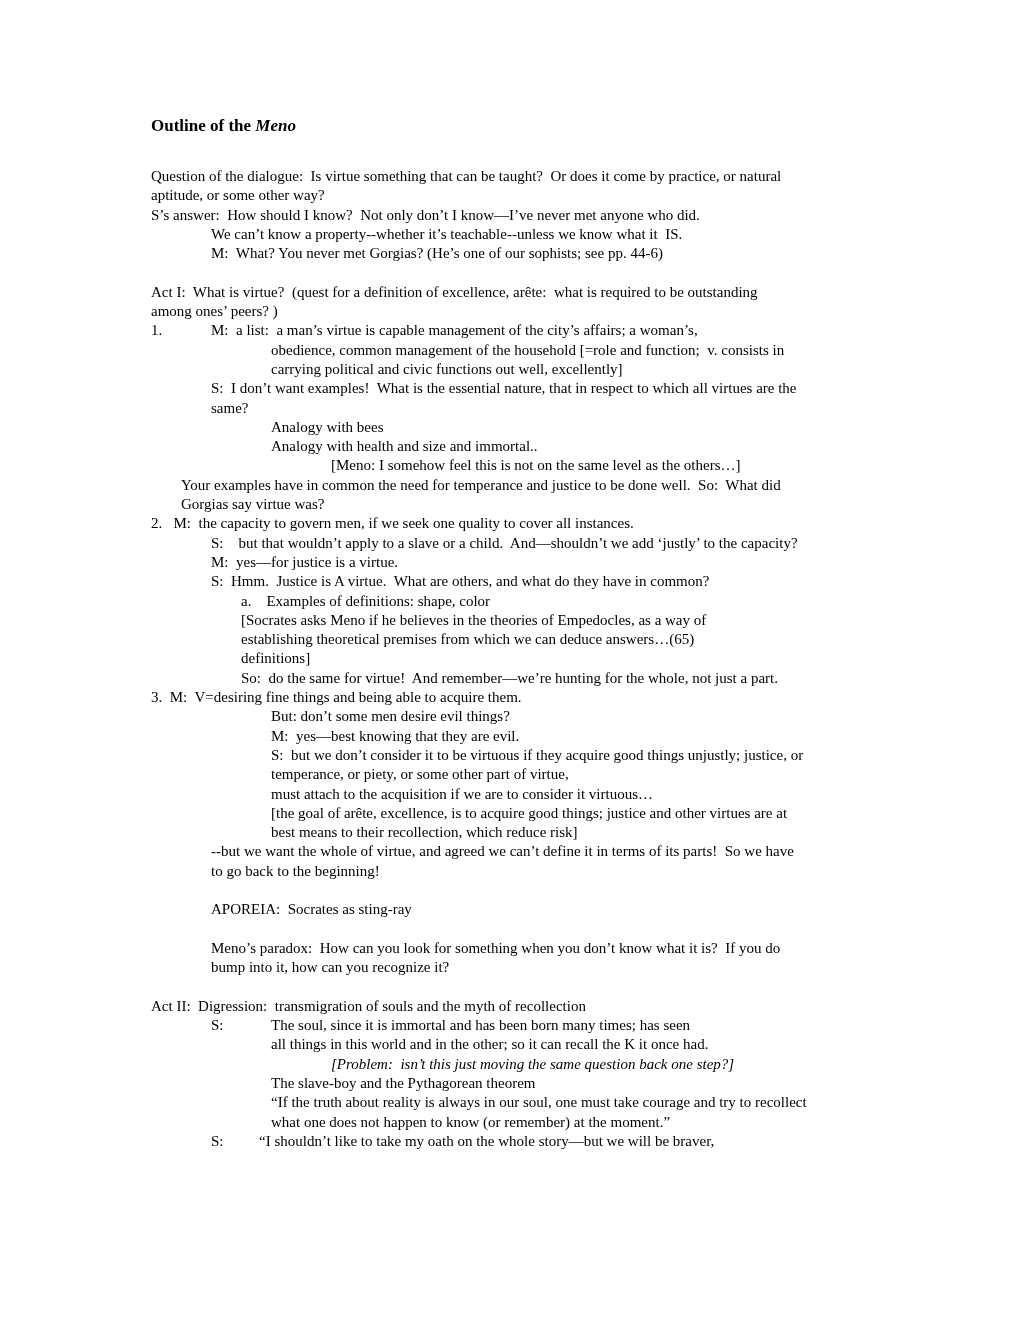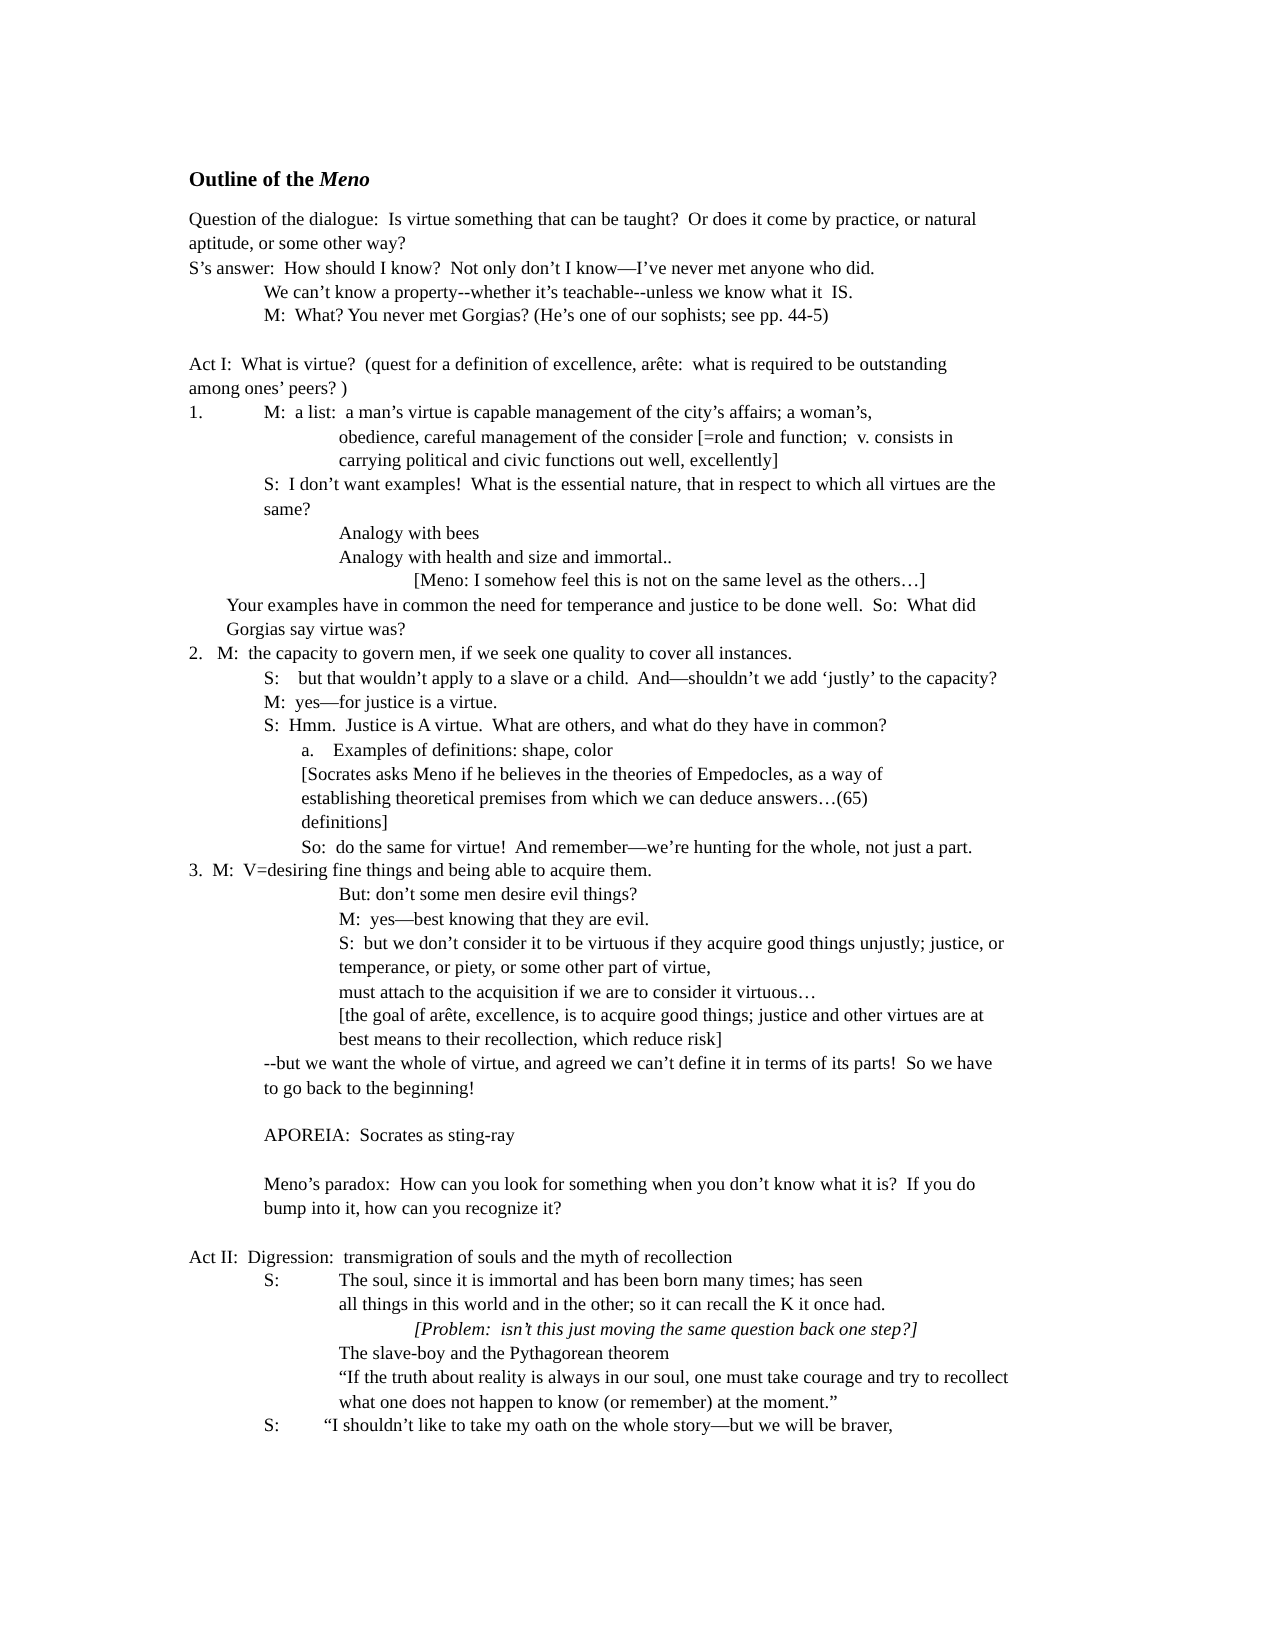--- a/index.html
+++ b/index.html
@@ -8,21 +8,21 @@
     width: 1020px;
     height: 1320px;
     background: #ffffff;
     font-family: "Liberation Serif", "DejaVu Serif", serif;
     color: #000000;
     overflow: hidden;
   }
   .doc-title {
     position: absolute;
     left: 151px;
-    top: 134px;
+    top: 116px;
     font-size: 17px;
     font-weight: bold;
     white-space: pre;
   }
   .doc-title .em { font-style: italic; }
   .doc-body {
     position: absolute;
     left: 151px;
     top: 167px;
     width: 760px;
@@ -40,26 +40,26 @@
 </head>
 <body>
 
 <div class="page">
   <div class="doc-title"><span>Outline of the </span><span class="em">Meno</span></div>
   <div class="doc-body">
       <div class="line"><span class="seg">Question of the dialogue:  Is virtue something that can be taught?  Or does it come by practice, or natural</span></div>
       <div class="line"><span class="seg">aptitude, or some other way?</span></div>
       <div class="line"><span class="seg">S’s answer:  How should I know?  Not only don’t I know—I’ve never met anyone who did.</span></div>
       <div class="line" style="padding-left: 60px;"><span class="seg">We can’t know a property--whether it’s teachable--unless we know what it  IS.</span></div>
-      <div class="line" style="padding-left: 60px;"><span class="seg">M:  What? You never met Gorgias? (He’s one of our sophists; see pp. 44-5)</span></div>
+      <div class="line" style="padding-left: 60px;"><span class="seg">M:  What? You never met Gorgias? (He’s one of our sophists; see pp. 44-6)</span></div>
       <div class="line">&nbsp;</div>
       <div class="line"><span class="seg">Act I:  What is virtue?  (quest for a definition of excellence, arête:  what is required to be outstanding</span></div>
       <div class="line"><span class="seg">among ones’ peers? )</span></div>
       <div class="line"><span class="seg fixed" style="width: 60px;">1.</span><span class="seg">M:  a list:  a man’s virtue is capable management of the city’s affairs; a woman’s,</span></div>
-      <div class="line" style="padding-left: 120px;"><span class="seg">obedience, careful management of the consider [=role and function;  v. consists in</span></div>
+      <div class="line" style="padding-left: 120px;"><span class="seg">obedience, common management of the household [=role and function;  v. consists in</span></div>
       <div class="line" style="padding-left: 120px;"><span class="seg">carrying political and civic functions out well, excellently]</span></div>
       <div class="line" style="padding-left: 60px;"><span class="seg">S:  I don’t want examples!  What is the essential nature, that in respect to which all virtues are the</span></div>
       <div class="line" style="padding-left: 60px;"><span class="seg">same?</span></div>
       <div class="line" style="padding-left: 120px;"><span class="seg">Analogy with bees</span></div>
       <div class="line" style="padding-left: 120px;"><span class="seg">Analogy with health and size and immortal..</span></div>
       <div class="line" style="padding-left: 180px;"><span class="seg">[Meno: I somehow feel this is not on the same level as the others…]</span></div>
       <div class="line" style="padding-left: 30px;"><span class="seg">Your examples have in common the need for temperance and justice to be done well.  So:  What did</span></div>
       <div class="line" style="padding-left: 30px;"><span class="seg">Gorgias say virtue was?</span></div>
       <div class="line"><span class="seg">2.   M:  the capacity to govern men, if we seek one quality to cover all instances.</span></div>
       <div class="line" style="padding-left: 60px;"><span class="seg">S:    but that wouldn’t apply to a slave or a child.  And—shouldn’t we add ‘justly’ to the capacity?</span></div>

